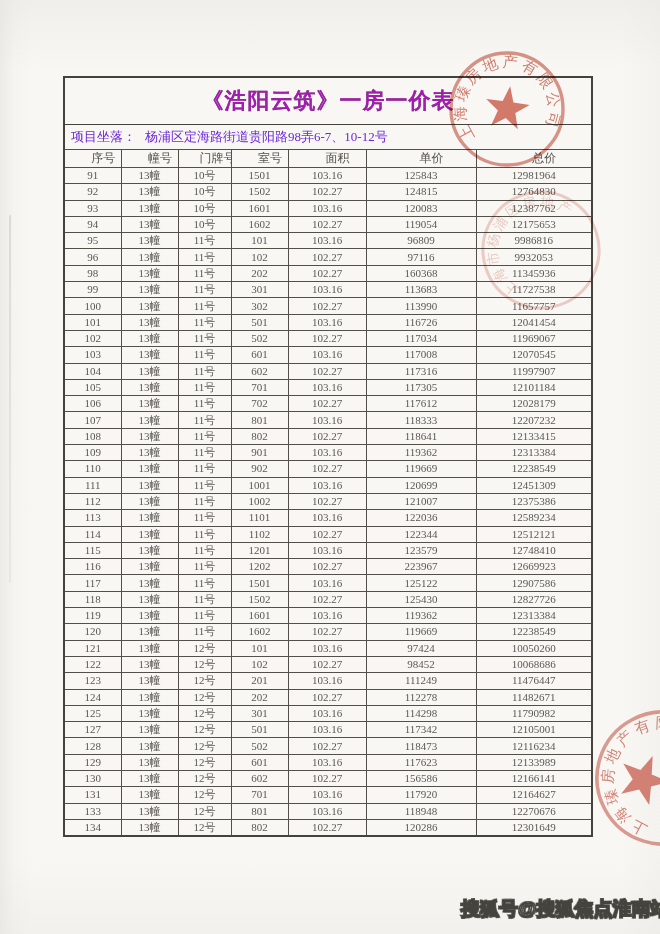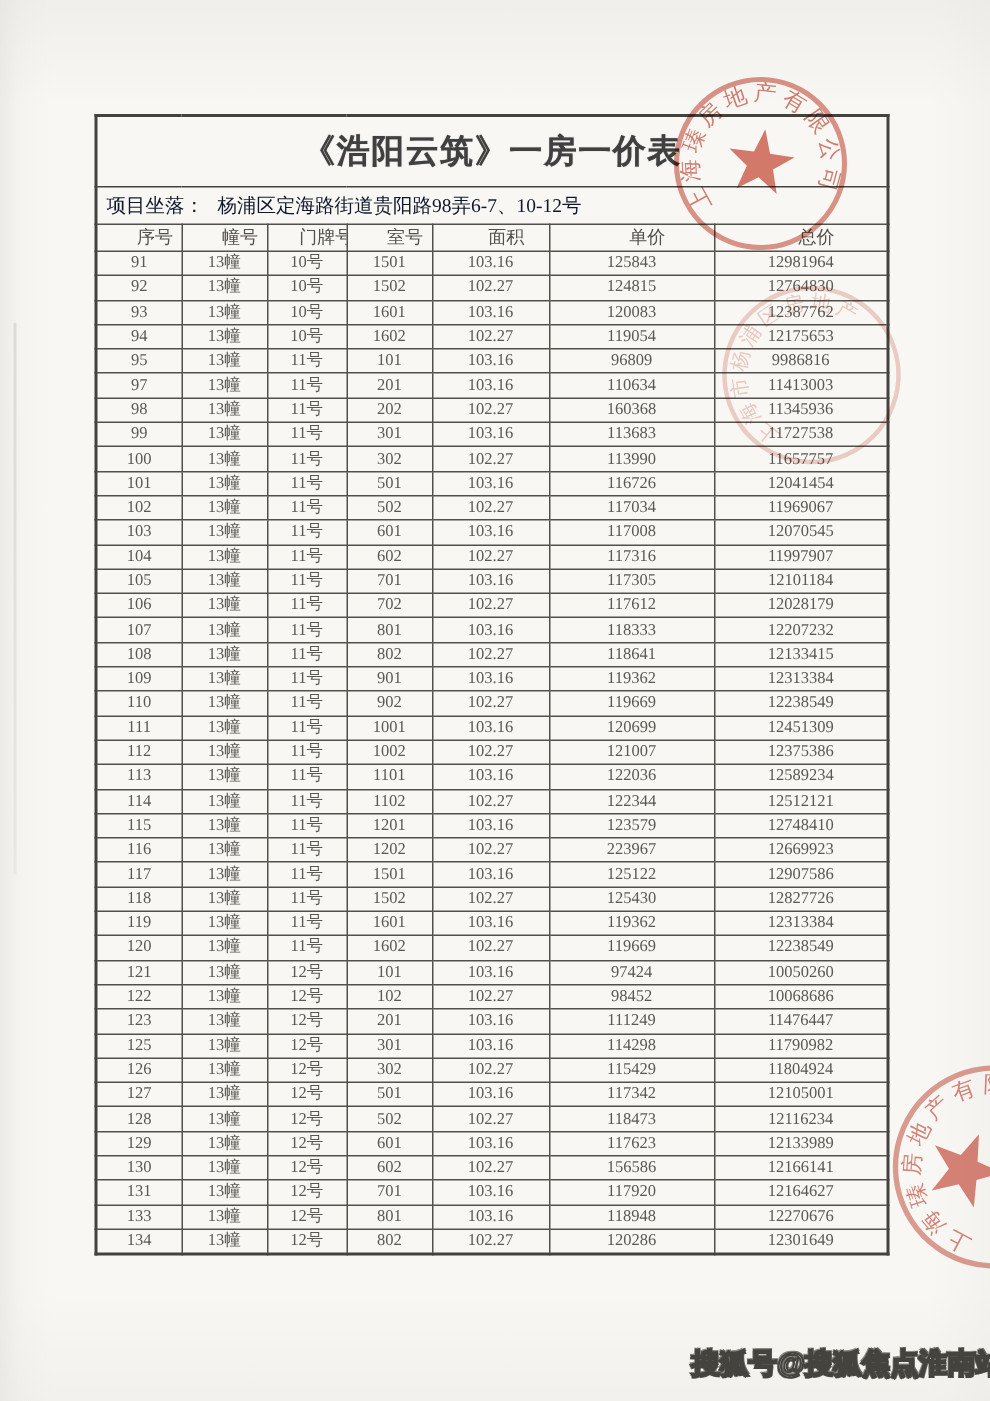--- a/index.html
+++ b/index.html
@@ -23,24 +23,24 @@
     border-collapse:collapse;table-layout:fixed;
     border:2px solid #44423d;
     color:#58554f;
   }
   .price-table td,.price-table th{
     border:1px solid #53504a;padding:0;vertical-align:middle;text-align:center;
     overflow:hidden;white-space:nowrap;
   }
   tr.title-row td{height:46px;border-bottom:1px solid #44423d;}
   .doc-title{
-    font-size:22px;font-weight:700;letter-spacing:1px;color:#404040;
+    font-size:22px;font-weight:700;letter-spacing:1px;color:#a21caf;
     text-shadow:0 0 .6px rgba(73,70,65,.65);
   }
-  tr.loc-row td{height:24px;text-align:left;padding-left:6px;font-size:13px;color:#0f172a;}
+  tr.loc-row td{height:24px;text-align:left;padding-left:6px;font-size:13px;color:#6d28d9;}
   .loc-label{margin-right:9px;}
   tr.header-row th{height:16px;font-size:12px;font-weight:400;color:#54514b;padding-left:21px;}
   tr.data-row td{height:15.3px;font-size:11px;line-height:1;color:#5b5852;}
   .stamp{position:absolute;pointer-events:none;mix-blend-mode:multiply;}
   .watermark{
     position:absolute;left:461px;top:896px;
     font-family:"Liberation Sans","DejaVu Sans",sans-serif;
     font-size:19px;font-weight:700;letter-spacing:0;
     color:#fbfaf8;-webkit-text-stroke:1.3px #45433e;
     text-shadow:1px 1px 0 #6a6761,-1px -1px 0 #8a8781,1px -1px 0 #6a6761,-1px 1px 0 #6a6761;
@@ -124,27 +124,27 @@
       <tr class="data-row">
         <td>95</td>
         <td>13幢</td>
         <td>11号</td>
         <td>101</td>
         <td>103.16</td>
         <td>96809</td>
         <td>9986816</td>
       </tr>
       <tr class="data-row">
-        <td>97</td>
-        <td>13幢</td>
-        <td>11号</td>
-        <td>201</td>
-        <td>103.16</td>
-        <td>110634</td>
-        <td>11413003</td>
+        <td>96</td>
+        <td>13幢</td>
+        <td>11号</td>
+        <td>102</td>
+        <td>102.27</td>
+        <td>97116</td>
+        <td>9932053</td>
       </tr>
       <tr class="data-row">
         <td>98</td>
         <td>13幢</td>
         <td>11号</td>
         <td>202</td>
         <td>102.27</td>
         <td>160368</td>
         <td>11345936</td>
       </tr>
@@ -367,36 +367,36 @@
       <tr class="data-row">
         <td>123</td>
         <td>13幢</td>
         <td>12号</td>
         <td>201</td>
         <td>103.16</td>
         <td>111249</td>
         <td>11476447</td>
       </tr>
       <tr class="data-row">
+        <td>124</td>
+        <td>13幢</td>
+        <td>12号</td>
+        <td>202</td>
+        <td>102.27</td>
+        <td>112278</td>
+        <td>11482671</td>
+      </tr>
+      <tr class="data-row">
         <td>125</td>
         <td>13幢</td>
         <td>12号</td>
         <td>301</td>
         <td>103.16</td>
         <td>114298</td>
         <td>11790982</td>
-      </tr>
-      <tr class="data-row">
-        <td>126</td>
-        <td>13幢</td>
-        <td>12号</td>
-        <td>302</td>
-        <td>102.27</td>
-        <td>115429</td>
-        <td>11804924</td>
       </tr>
       <tr class="data-row">
         <td>127</td>
         <td>13幢</td>
         <td>12号</td>
         <td>501</td>
         <td>103.16</td>
         <td>117342</td>
         <td>12105001</td>
       </tr>

